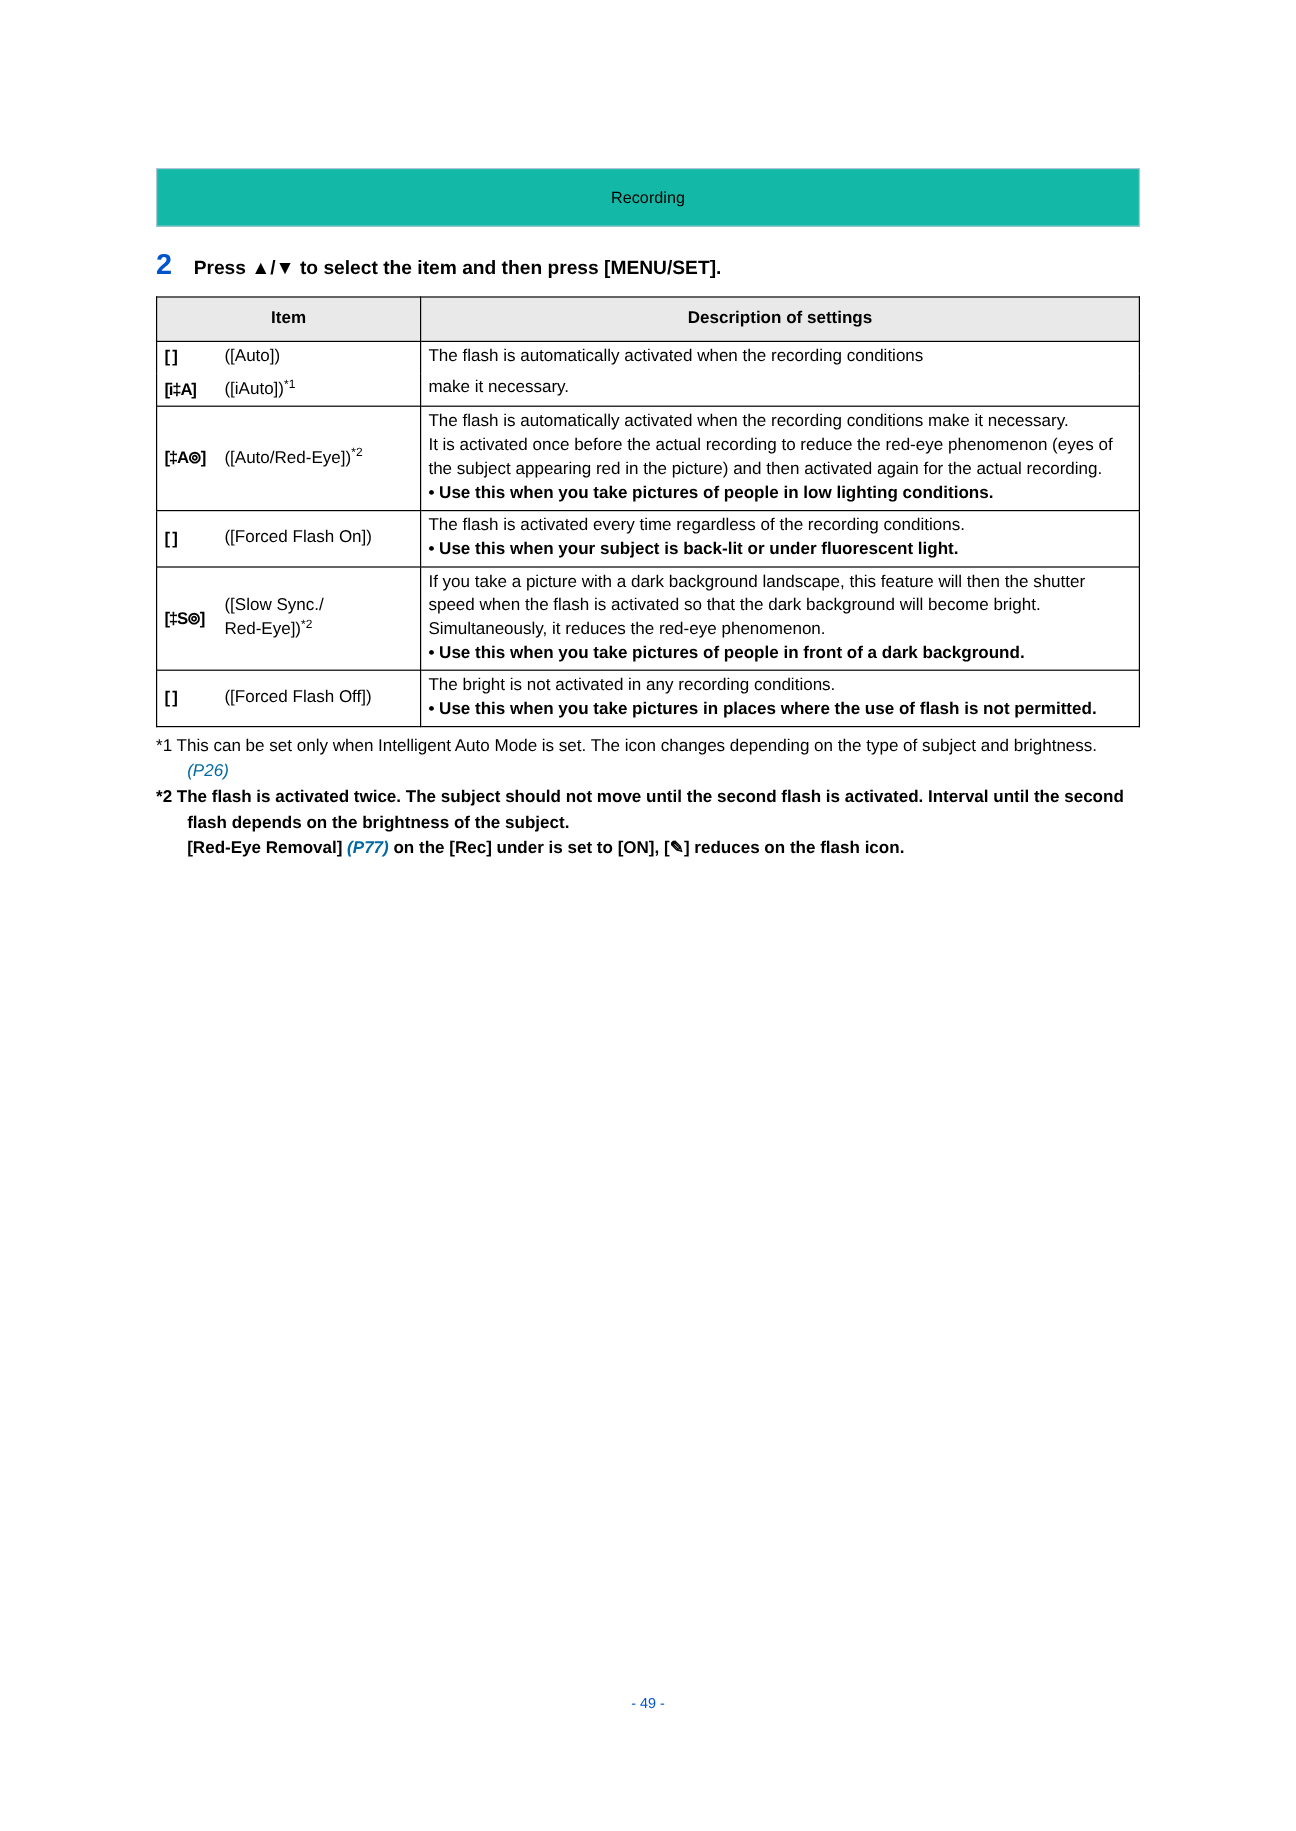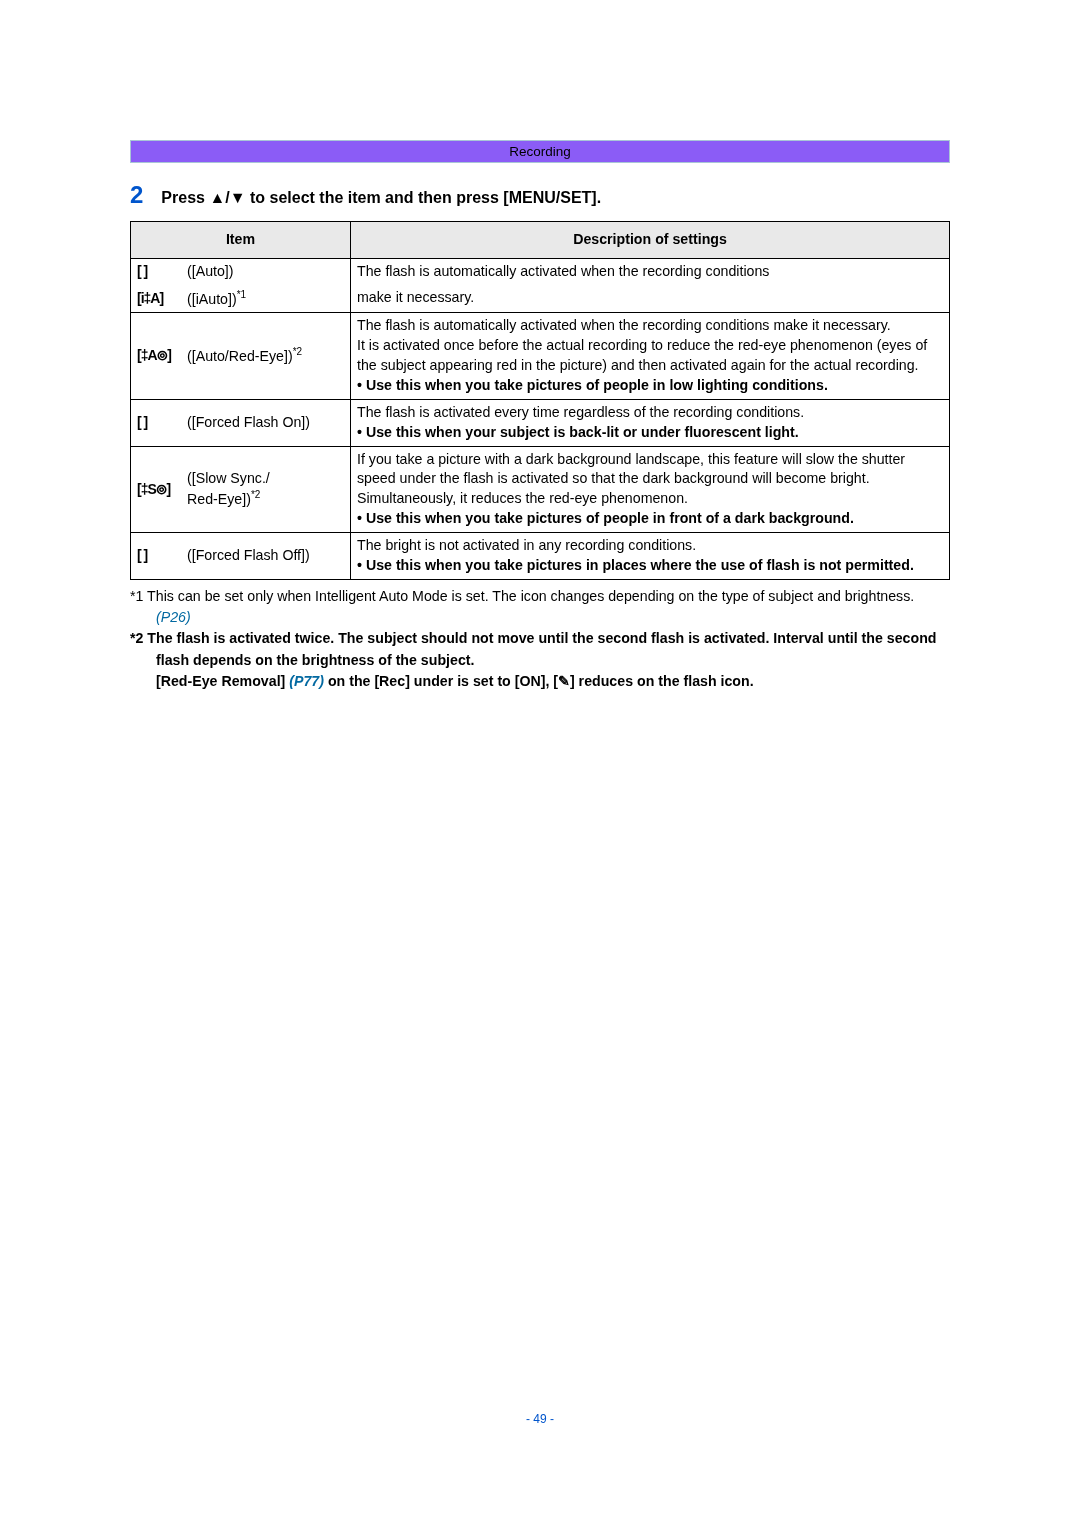--- a/index.html
+++ b/index.html
@@ -9,25 +9,25 @@
     color: #000;
     background: #fff;
     width: 1080px;
     height: 1526px;
     position: relative;
   }
   .content-wrap {
     padding: 140px 130px 0 130px;
   }
   .section-bar {
-    background: #8b5cf6;
+    background: #14b8a6;
     border: 1px solid #a9c6d6;
     text-align: center;
     font-size: 13.5px;
-    padding: 3px 0;
+    padding: 16px 0;
     margin-bottom: 20px;
   }
   .step-row {
     display: flex;
     align-items: baseline;
     margin-bottom: 14px;
   }
   .step-number {
     color: #0055cc;
     font-weight: bold;
@@ -177,21 +177,21 @@
       <td class="item-col item-cell">
         <div class="item-inner">
           <span class="icon-box">[‡S⊚]</span>
           <span>
             <span>([Slow Sync./</span><br>
             <span>Red-Eye])</span><span class="sup">*2</span>
           </span>
         </div>
       </td>
       <td>
-        <div>If you take a picture with a dark background landscape, this feature will slow the shutter speed under the flash is activated so that the dark background will become bright. Simultaneously, it reduces the red-eye phenomenon.</div>
+        <div>If you take a picture with a dark background landscape, this feature will then the shutter speed when the flash is activated so that the dark background will become bright. Simultaneously, it reduces the red-eye phenomenon.</div>
         <div class="bullet"><b>• Use this when you take pictures of people in front of a dark background.</b></div>
       </td>
     </tr>
 
     <tr>
       <td class="item-col item-cell">
         <div class="item-inner">
           <span class="icon-box">[    ]</span>
           <span>([Forced Flash Off])</span>
         </div>

